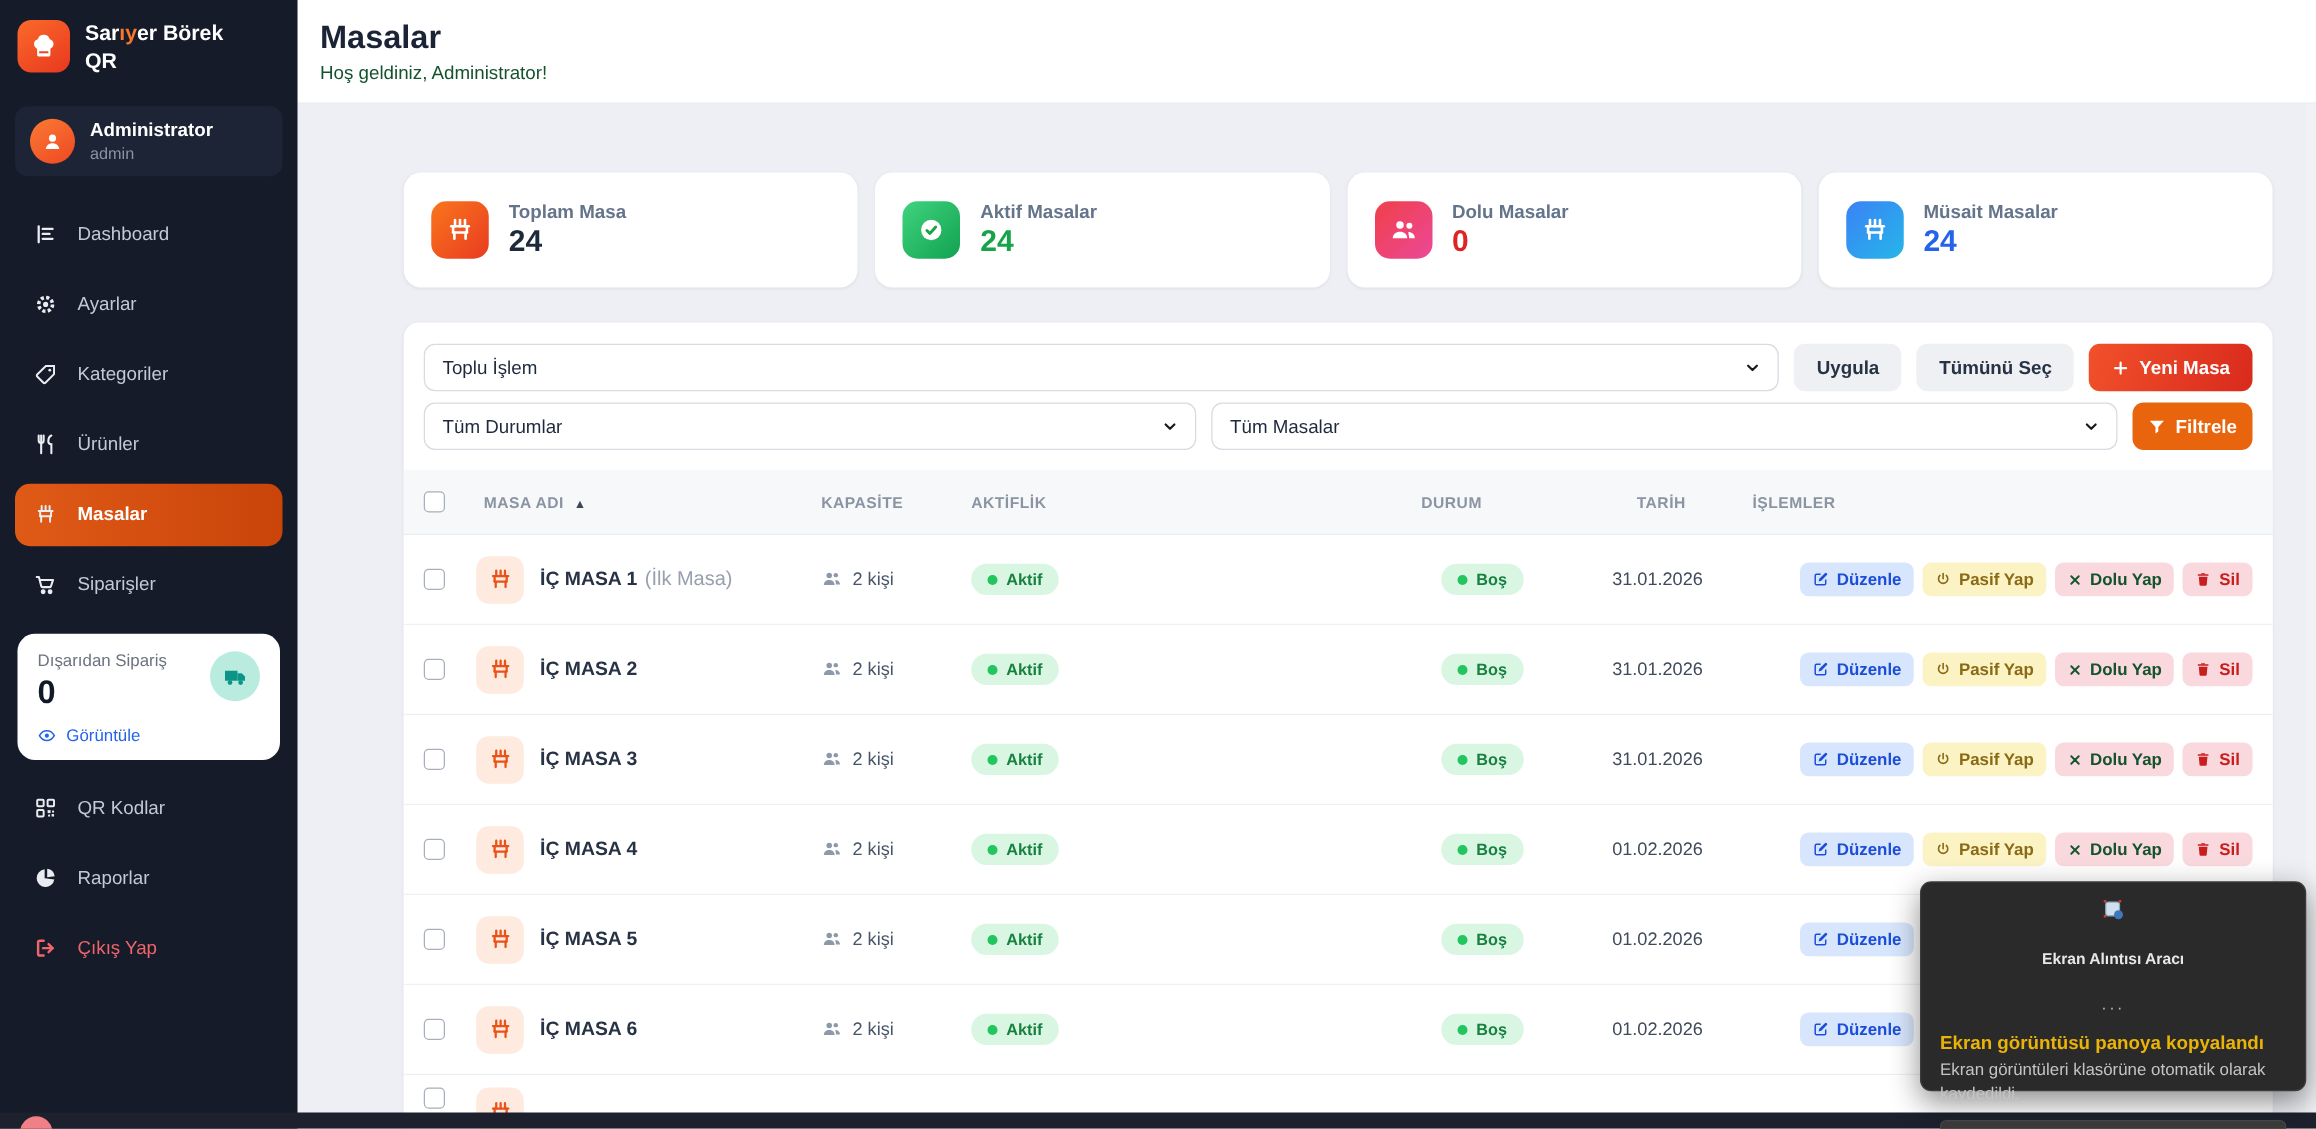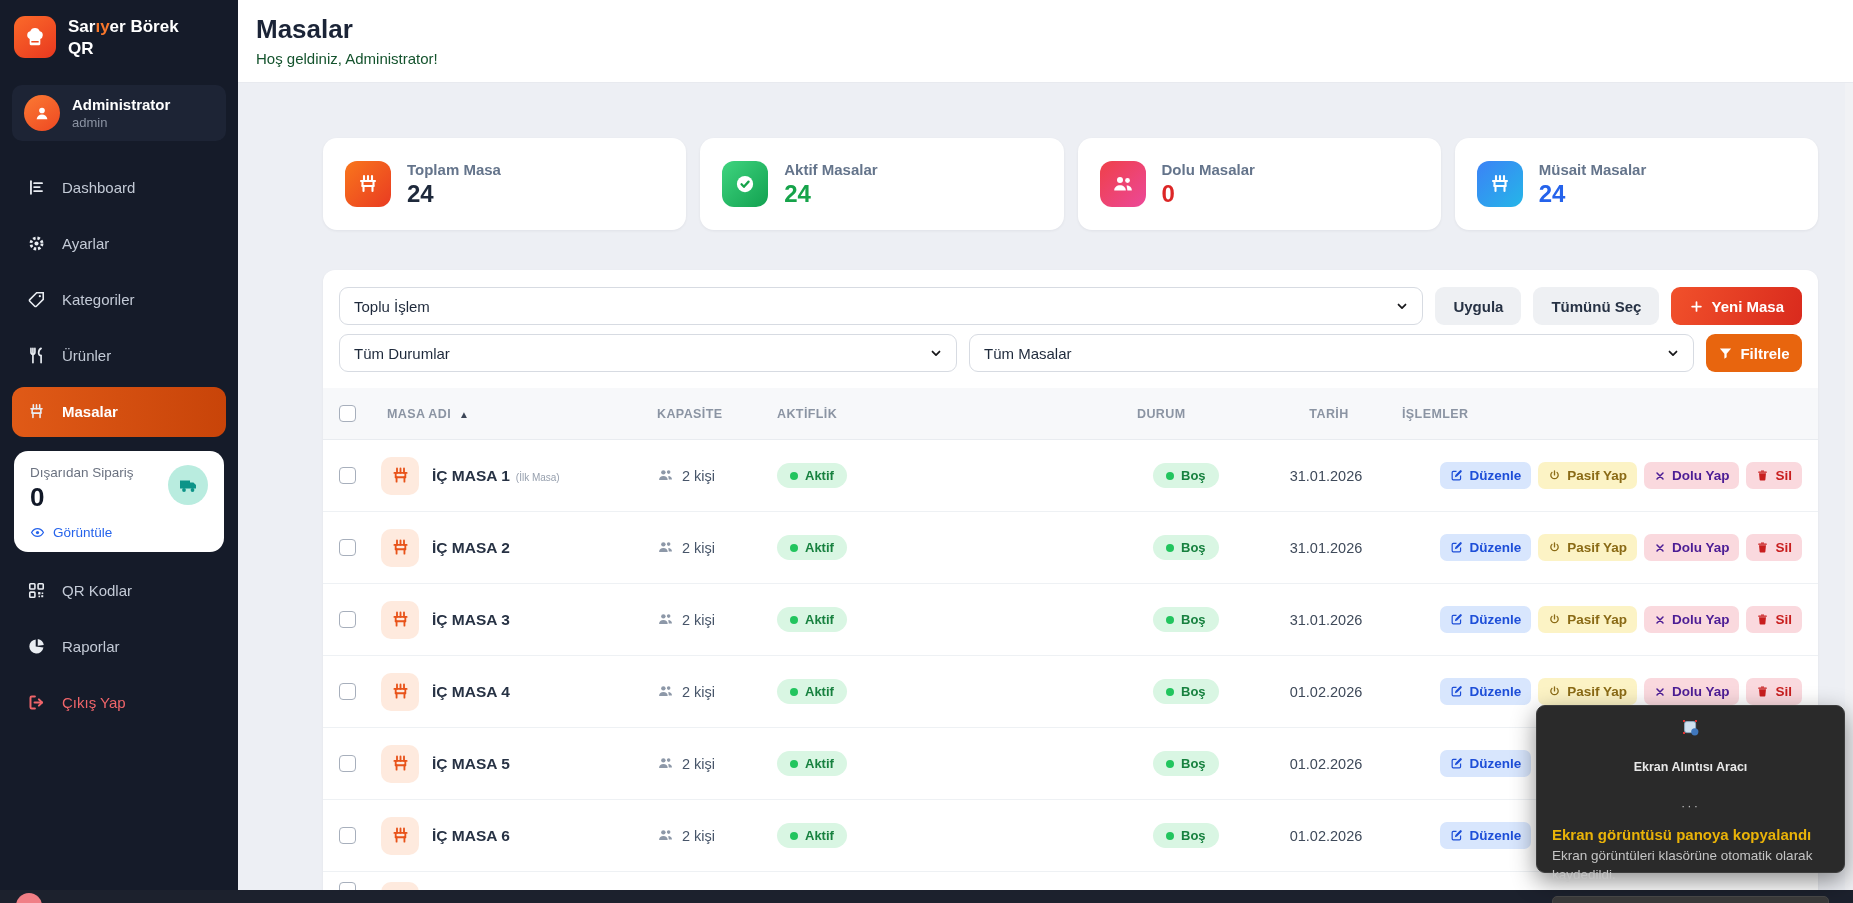--- a/index.html
+++ b/index.html
@@ -29,21 +29,21 @@
   .ext-truck { width:40px; height:40px; border-radius:50%; background:#b9ecdf; color:#0d9488; display:flex; align-items:center; justify-content:center; }
   .ext-view { display:flex; align-items:center; gap:8px; font-size:13.5px; color:#2563eb; margin-top:12px; cursor:pointer; }
 
   
   .main { flex:1; display:flex; flex-direction:column; min-width:0; }
   .topbar { height:83px; background:#ffffff; border-bottom:1px solid #e8eaef; padding:14px 0 0 18px; flex:0 0 auto; }
   .page-title { font-size:26px; font-weight:bold; color:#1b2437; }
   .page-sub { font-size:15px; color:#14532d; margin-top:5px; }
   .content { flex:1; padding:55px 35px 0 85px; position:relative; min-height:0; }
 
-  .cards { display:flex; gap:14px; height:92px; margin-bottom:40px; }
+  .cards { display:flex; gap:14px; height:92px; margin-bottom:28px; }
   .card { flex:1; background:#ffffff; border-radius:14px; box-shadow:0 1px 3px rgba(16,24,40,.06); display:flex; align-items:center; gap:16px; padding:0 22px; }
   .stat-tile { width:46px; height:46px; border-radius:12px; display:flex; align-items:center; justify-content:center; color:#fff; flex:0 0 auto; }
   .tile-orange { background:linear-gradient(135deg,#f9761c,#e93b22); }
   .tile-green  { background:linear-gradient(135deg,#3fd47f,#12a150); }
   .tile-pink   { background:linear-gradient(135deg,#ef4049,#ec4899); }
   .tile-blue   { background:linear-gradient(135deg,#3b82f6,#25b6e8); }
   .stat-label { font-size:15px; color:#64748b; font-weight:bold; }
   .stat-value { font-size:24px; font-weight:bold; margin-top:2px; color:#1e293b; }
   .val-green { color:#16a34a; } .val-red { color:#dc2626; } .val-blue { color:#2563eb; }
 
@@ -64,32 +64,32 @@
   .thead { height:52px; background:#f7f8fa; border-bottom:1px solid #e9ecf0; }
   .th { font-size:12.5px; font-weight:bold; color:#8b94a3; letter-spacing:.4px; padding-left:6px; }
   .th.center { text-align:center; }
   .sort { color:#3c4657; font-size:10px; margin-left:4px; }
   .trow { height:72px; border-bottom:1px solid #eef1f4; background:#fff; }
   .trow.partial { height:38px; border-bottom:none; align-items:start; padding-top:10px; }
   .cbx { width:17px; height:17px; border:1.5px solid #a7afbc; border-radius:4px; background:#fff; cursor:pointer; }
   .name-cell { display:flex; align-items:center; gap:13px; }
   .row-tile { width:38px; height:38px; border-radius:10px; background:#feeade; color:#e8531a; display:flex; align-items:center; justify-content:center; flex:0 0 auto; }
   .row-name { font-size:15.5px; font-weight:bold; color:#273244; }
-  .row-note { font-size:10px; color:#97a0ae; font-weight:normal; margin-left:6px; }
+  .row-note { font-size:16px; color:#97a0ae; font-weight:normal; margin-left:6px; }
   .cap-cell { display:flex; align-items:center; gap:8px; font-size:14.5px; color:#475569; padding-left:6px; }
   .cap-cell .uic { color:#8d98a8; display:flex; }
   .pill { display:inline-flex; align-items:center; gap:7px; background:#d9f6e3; color:#17813f; border-radius:999px; padding:5px 13px; font-size:13px; font-weight:bold; }
   .pill .dot { width:8px; height:8px; border-radius:50%; background:#22c55e; }
   .pill-wrap { padding-left:6px; } .pill-wrap.indent { padding-left:22px; }
   .date-cell { font-size:14.5px; color:#3f4a5a; text-align:center; }
   .actions-cell { display:flex; justify-content:flex-end; gap:7px; }
   .abtn { display:inline-flex; align-items:center; gap:6px; border:none; border-radius:7px; padding:6px 10px; font-size:13.5px; font-weight:bold; cursor:pointer; font-family:inherit; white-space:nowrap; }
   .a-edit { background:#d8e6fd; color:#1d4ed8; }
   .a-passive { background:#fcf3c5; color:#8a6a15; }
-  .a-occupy { background:#fad9de; color:#4c1d95; }
+  .a-occupy { background:#fad9de; color:#14532d; }
   .a-delete { background:#fad9de; color:#c81e1e; }
 
   
   .toast { position:absolute; left:1536px; top:705px; width:309px; height:168px; background:#2a2a2a; border:1px solid #3c3c3c; border-radius:9px; box-shadow:0 8px 24px rgba(0,0,0,.45); z-index:60; padding:13px 15px; color:#eee; }
   .toast-head { display:flex; align-items:center; gap:24px;flex-direction:column; }
   .toast-app { font-size:12.5px; font-weight:bold; color:#e8e8e8; flex:1; }
   .toast-menu { color:#bbb; font-size:13px; letter-spacing:2px; cursor:pointer; }
   .toast-title { font-size:15px; font-weight:bold; color:#eab308; margin-top:13px; }
   .toast-body { font-size:13.5px; color:#c4c4c4; line-height:1.4; margin-top:4px; }
   .toast-btn { width:100%; margin-top:11px; height:34px; background:#393939; border:1px solid #454545; border-radius:5px; color:#ececec; font-size:13.5px; font-family:inherit; cursor:pointer; }
@@ -174,20 +174,30 @@
       <span class="nicon">
           <svg width="19" height="19" viewBox="0 0 24 24" fill="none" stroke="currentColor" stroke-width="2" stroke-linecap="round">
             <path d="M8 3.5v5M12 3.5v5M16 3.5v5"></path>
             <path d="M5 8.5h14"></path>
             <path d="M6.5 8.5V14M17.5 8.5V14"></path>
             <path d="M6.5 14h11"></path>
             <path d="M7.5 14v5.5M16.5 14v5.5"></path>
           </svg>
         </span>
       <span>Masalar</span>
+    </div>
+    <div class="nav-item">
+      <span class="nicon">
+          <svg width="19" height="19" viewBox="0 0 24 24" fill="none" stroke="currentColor" stroke-width="2.1" stroke-linecap="round" stroke-linejoin="round">
+            <circle cx="9.5" cy="19.5" r="1.4" fill="currentColor"></circle>
+            <circle cx="16.5" cy="19.5" r="1.4" fill="currentColor"></circle>
+            <path d="M3 4.5h2.2l2.4 9.4a1.2 1.2 0 0 0 1.2.9h7.4a1.2 1.2 0 0 0 1.2-.9L19.5 7.5H6"></path>
+          </svg>
+        </span>
+      <span>Siparişler</span>
     </div>
 
     <div class="ext-card">
       <div class="ext-top">
         <div>
           <div class="ext-label">Dışarıdan Sipariş</div>
           <div class="ext-count">0</div>
         </div>
         <div class="ext-truck">
           <svg width="20" height="20" viewBox="0 0 20 20" fill="currentColor">

